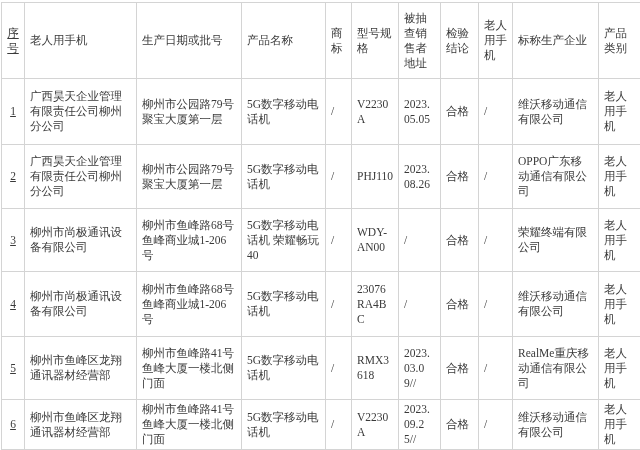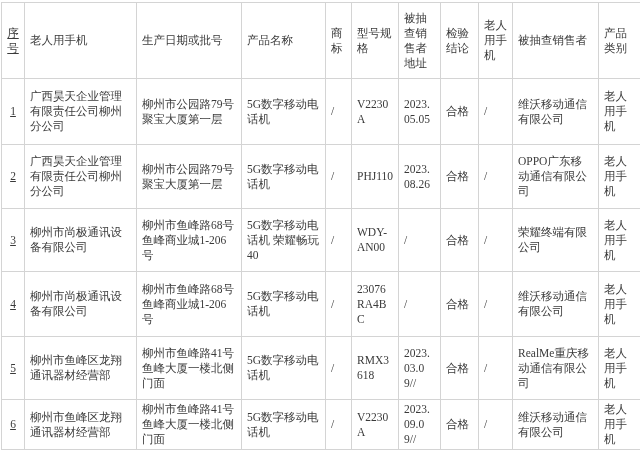--- a/index.html
+++ b/index.html
@@ -63,21 +63,21 @@
     <tr class="hdr">
       <th>序号</th>
       <th>老人用手机</th>
       <th>生产日期或批号</th>
       <th>产品名称</th>
       <th>商标</th>
       <th>型号规格</th>
       <th>被抽查销售者地址</th>
       <th>检验结论</th>
       <th>老人用手机</th>
-      <th>被抽查销售者</th>
+      <th>标称生产企业</th>
       <th>产品类别</th>
     </tr>
   </thead>
   <tbody>
     <tr class="r0">
       <td>1</td>
       <td>广西昊天企业管理有限责任公司柳州分公司</td>
       <td>柳州市公园路79号聚宝大厦第一层</td>
       <td>5G数字移动电话机</td>
       <td>/</td>
@@ -140,20 +140,20 @@
       <td>RealMe重庆移动通信有限公司</td>
       <td>老人用手机</td>
     </tr>
     <tr class="r5">
       <td>6</td>
       <td>柳州市鱼峰区龙翔通讯器材经营部</td>
       <td>柳州市鱼峰路41号鱼峰大厦一楼北侧门面</td>
       <td>5G数字移动电话机</td>
       <td>/</td>
       <td>V2230A</td>
-      <td>2023.09.09//</td>
+      <td>2023.09.25//</td>
       <td>合格</td>
       <td>/</td>
       <td>维沃移动通信有限公司</td>
       <td>老人用手机</td>
     </tr>
   </tbody>
 </table>
 
 </body></html>

